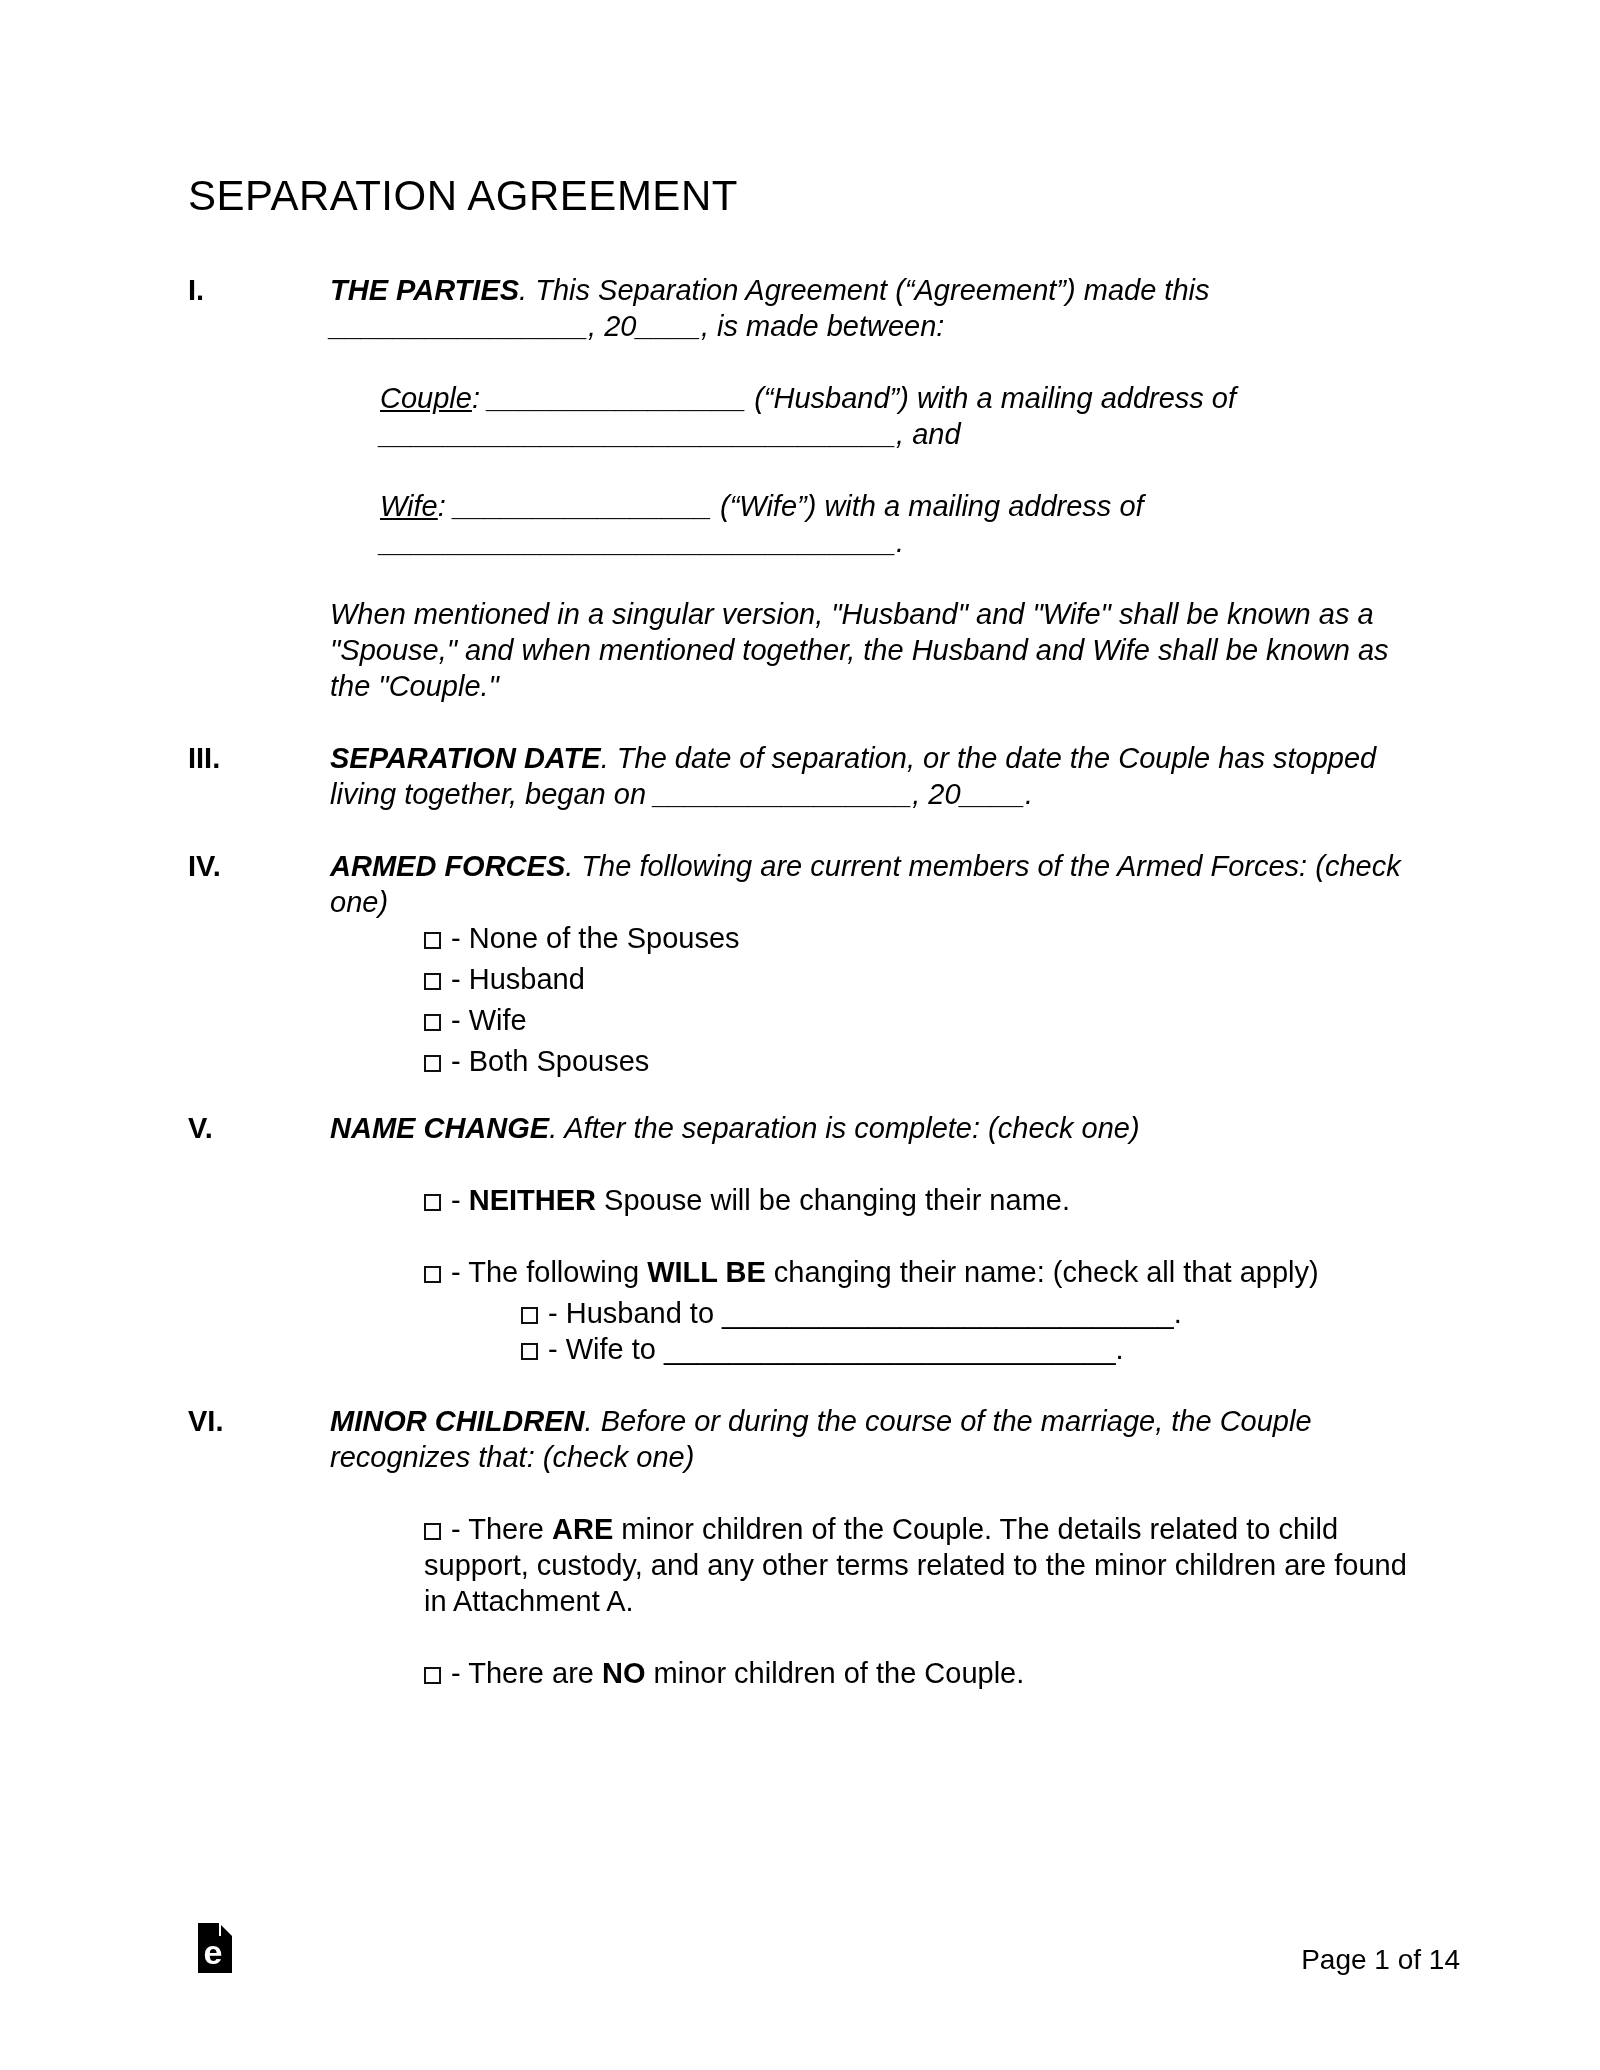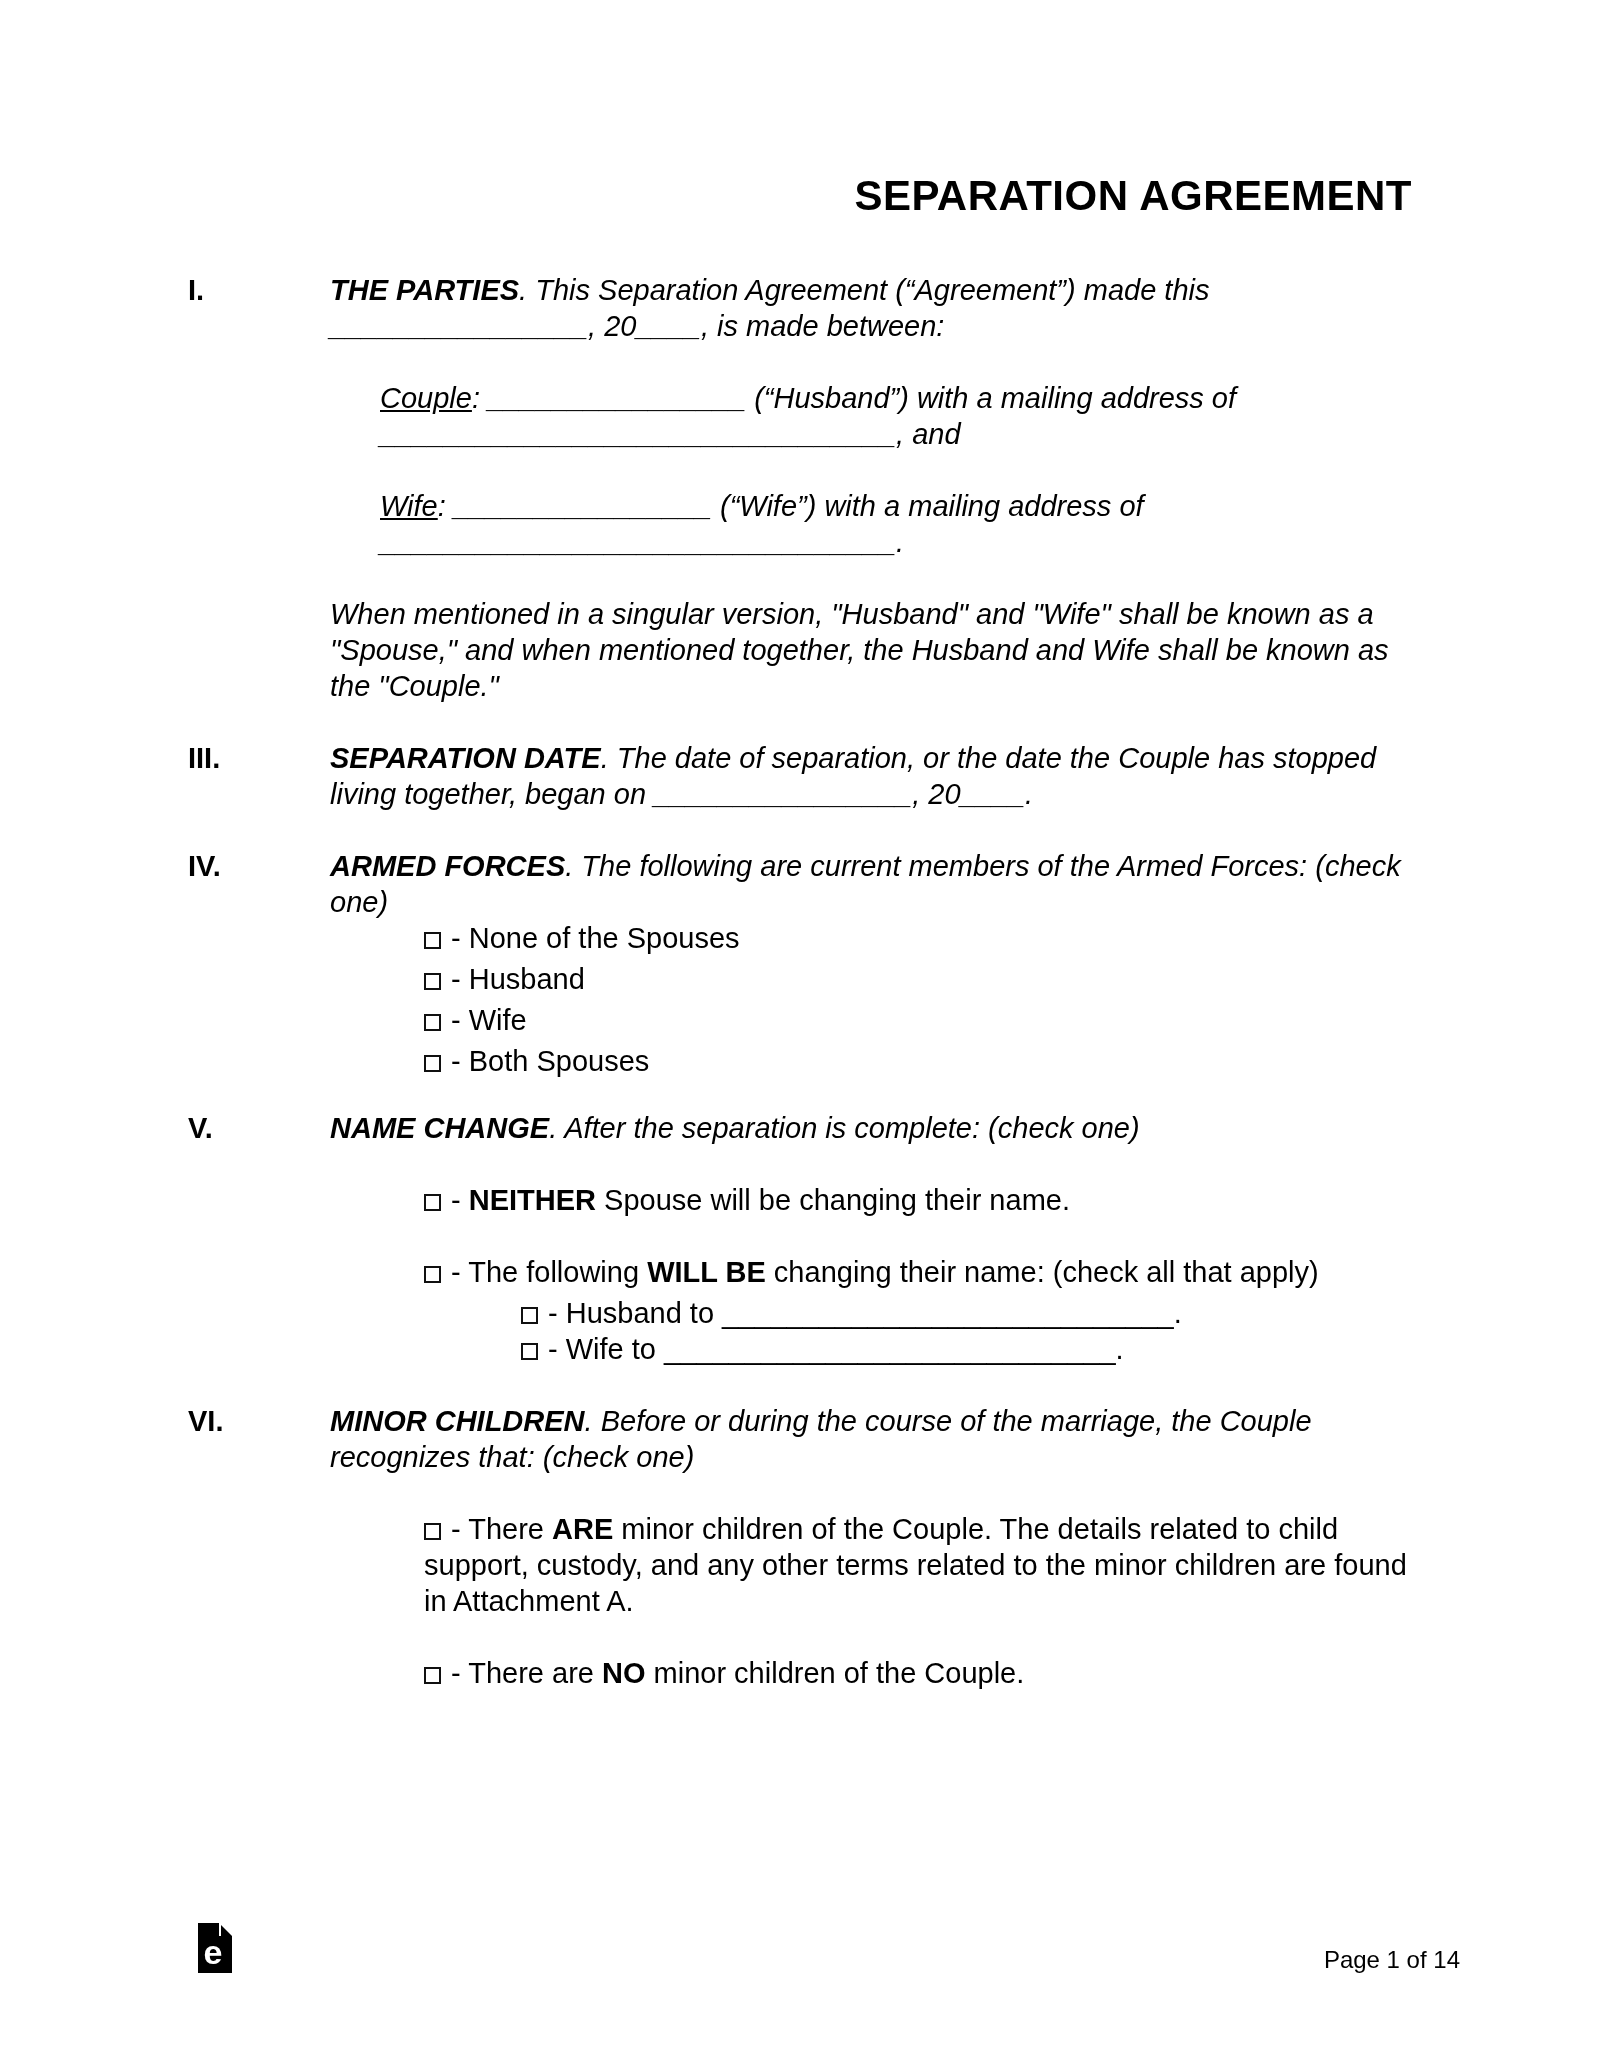--- a/index.html
+++ b/index.html
@@ -10,24 +10,24 @@
     height: 2070px;
     background: #ffffff;
     color: #000000;
     font-family: "Liberation Sans", "DejaVu Sans", sans-serif;
     font-size: 29px;
     line-height: 36px;
     padding: 172px 188px 0 188px;
     overflow: hidden;
   }
   .doc-title {
-    text-align: right;
+    text-align: left;
     font-size: 42px;
     line-height: 48px;
-    font-weight: bold;
+    font-weight: normal;
     margin: 0 0 52px 0;
     letter-spacing: 0.5px;
   }
   .sec {
     display: grid;
     grid-template-columns: 142px 1fr;
     align-items: start;
   }
   .num { font-weight: bold; }
   .body { min-width: 0; }
@@ -46,21 +46,21 @@
     border: 2px solid #101010;
     background: #ffffff;
     margin-right: 10px;
     transform: translateY(1px);
   }
   .footer-logo { position: absolute; left: 198px; top: 1923px; }
   .page-num {
     position: absolute;
     top: 1944px;
     right: 140px;
-    font-size: 24px;
+    font-size: 28px;
     line-height: 32px;
   }
 </style>
 </head>
 <body>
 
 <div class="page">
 
   <h1 class="doc-title">SEPARATION AGREEMENT</h1>
 

